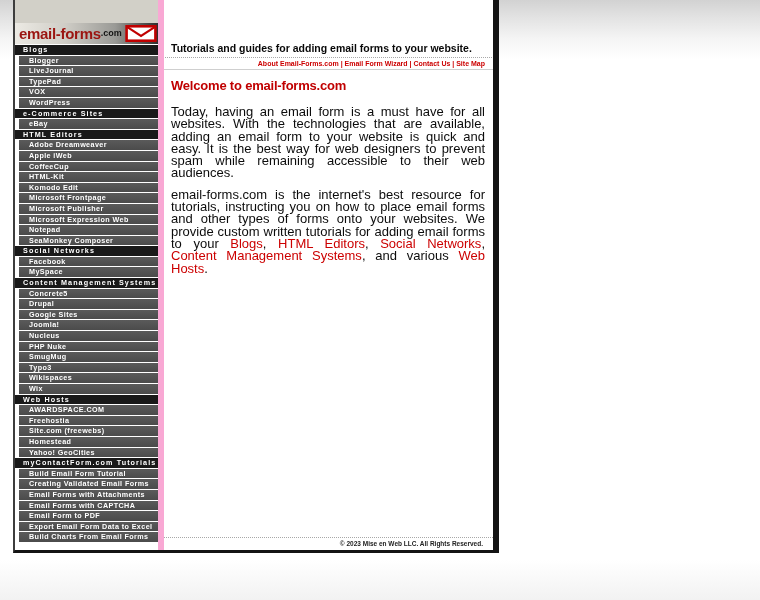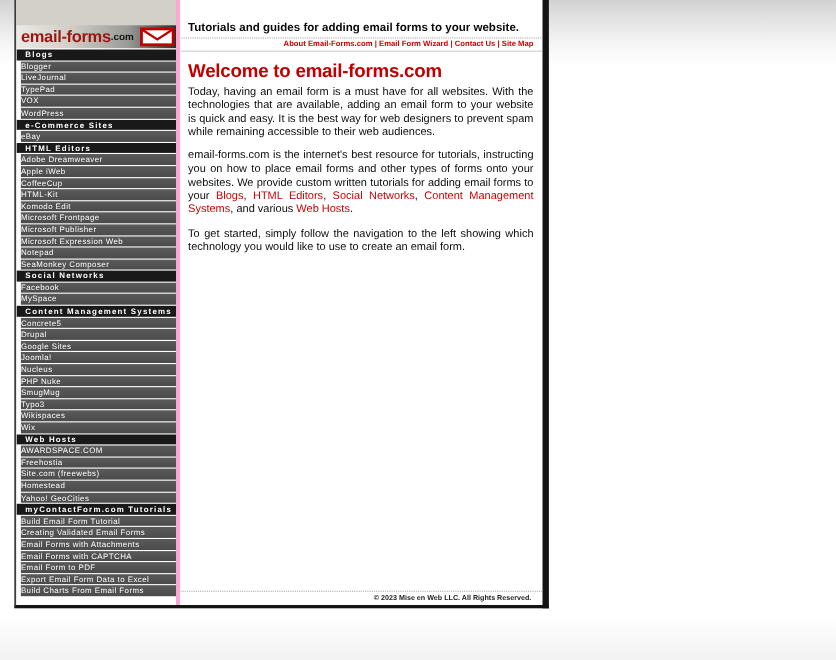--- a/index.html
+++ b/index.html
@@ -11,53 +11,53 @@
   }
   .page {
     position:absolute; left:13px; top:0; width:486px; height:553px;
     display:flex;
     border-left:2px solid #3d3d3d;
     border-right:6px solid #141414;
     border-bottom:3px solid #141414;
     background:#fff;
   }
   
-  .left-col { width:149px; display:flex; flex-direction:column; background:#fff; border-right:4px solid #f9a8d4; }
+  .left-col { width:149px; display:flex; flex-direction:column; background:#fff; border-right:6px solid #f9a8d4; }
   .logo-box { height:44px; background:#d2d0c8; display:flex; flex-direction:column; justify-content:flex-end; cursor:pointer; }
   .logo-strip {
     height:21px; display:flex; align-items:center; padding-left:4px;
     background:linear-gradient(to right, #eceae4 0%, #cfcdc6 35%, #9a9a96 70%, #2e2e2e 100%);
   }
   .logo-name { font-size:15px; font-weight:bold; color:#9b1511; letter-spacing:-0.3px; line-height:1; }
   .logo-tld { font-size:9px; font-weight:bold; color:#141414; line-height:1; padding-bottom:1px; }
   .envelope { margin-left:auto; margin-right:1px; display:block; }
   .sidebar { flex:1; background:#fff; padding-top:1px; overflow:hidden; }
   .nav-header {
     height:9.6px; line-height:9.6px; margin-bottom:1px; background:#191919; color:#fff;
     font-size:7.2px; font-weight:bold; letter-spacing:1.1px; padding-left:8px;
     white-space:nowrap; overflow:hidden; cursor:default;
   }
   .nav-item {
     height:9.6px; line-height:9.6px; margin-bottom:1px; margin-left:4px;
     background:linear-gradient(to bottom,#5a5a5a 0%,#4b4b4b 100%); color:#fff;
-    font-size:7.2px; font-weight:normal; letter-spacing:0.4px; 
+    font-size:7.2px; font-weight:bold; letter-spacing:0.4px; padding-left:10px;
     white-space:nowrap; overflow:hidden; cursor:pointer;
   }
   
   .main-col { flex:1; background:#fff; display:flex; flex-direction:column; overflow:hidden; }
-  .tagline { margin-top:19px; padding:0 6px 3px 7px; font-size:10.5px; font-weight:bold; color:#080808; }
+  .tagline { margin-top:42px; padding:0 6px 3px 7px; font-size:10.5px; font-weight:bold; color:#080808; }
   .dotted { border-top:1px dotted #a8a8a8; margin:0 1px; }
   .top-nav { text-align:right; padding:2px 8px 2px; font-size:7px; font-weight:bold; color:#cc0000; }
   .top-link { color:#cc0000; text-decoration:none; cursor:pointer; }
   .sep { color:#cc0000; }
   .solid { border-top:1px solid #cfcfcf; }
   .home-row { text-align:right; padding:2px 8px 3px; font-size:8.5px; font-weight:bold; color:#9c9c9c; letter-spacing:2.5px; }
   .content { flex:1; padding:6px 8px 0 7px; }
-  .content h1 { font-size:17px; font-weight:bold; color:#c00000; margin:2px 0 3px; letter-spacing:-0.2px; }
-  .content p { font-size:10px; line-height:12.3px; color:#0c0c0c; text-align:justify; margin-bottom:9px; }
+  .content h1 { font-size:13px; font-weight:bold; color:#c00000; margin:2px 0 13px; letter-spacing:-0.2px; }
+  .content p { font-size:13px; line-height:12.3px; color:#0c0c0c; text-align:justify; margin-bottom:9px; }
   .text-link { color:#cc0000; text-decoration:none; cursor:pointer; }
   .footer { border-top:1px dotted #a8a8a8; text-align:right; padding:2px 10px 3px; font-size:6.5px; font-weight:bold; color:#222; }
 </style>
 </head>
 <body>
 
 <div class="page">
 
   <div class="left-col">
     <div class="logo-box">
@@ -123,18 +123,17 @@
 
   <div class="main-col">
     <div class="tagline">Tutorials and guides for adding email forms to your website.</div>
     <div class="dotted"></div>
     <div class="top-nav"><a class="top-link">About Email-Forms.com</a><span class="sep"> | </span><a class="top-link">Email Form Wizard</a><span class="sep"> | </span><a class="top-link">Contact Us</a><span class="sep"> | </span><a class="top-link">Site Map</a></div>
     <div class="solid"></div>
     <div class="content">
       <h1>Welcome to email-forms.com</h1>
       <p>Today, having an email form is a must have for all websites. With the technologies that are available, adding an email form to your website is quick and easy. It is the best way for web designers to prevent spam while remaining accessible to their web audiences.</p>
       <p><span>email-forms.com is the internet's best resource for tutorials, instructing you on how to place email forms and other types of forms onto your websites. We provide custom written tutorials for adding email forms to your </span><a class="text-link">Blogs</a><span>, </span><a class="text-link">HTML Editors</a><span>, </span><a class="text-link">Social Networks</a><span>, </span><a class="text-link">Content Management Systems</a><span>, and various </span><a class="text-link">Web Hosts</a><span>.</span></p>
-      <p>To get started, simply follow the navigation to the left showing which technology you would like to use to create an email form.</p>
     </div>
     <div class="footer">© 2023 Mise en Web LLC. All Rights Reserved.</div>
   </div>
 
 </div>
 
 </body></html>

